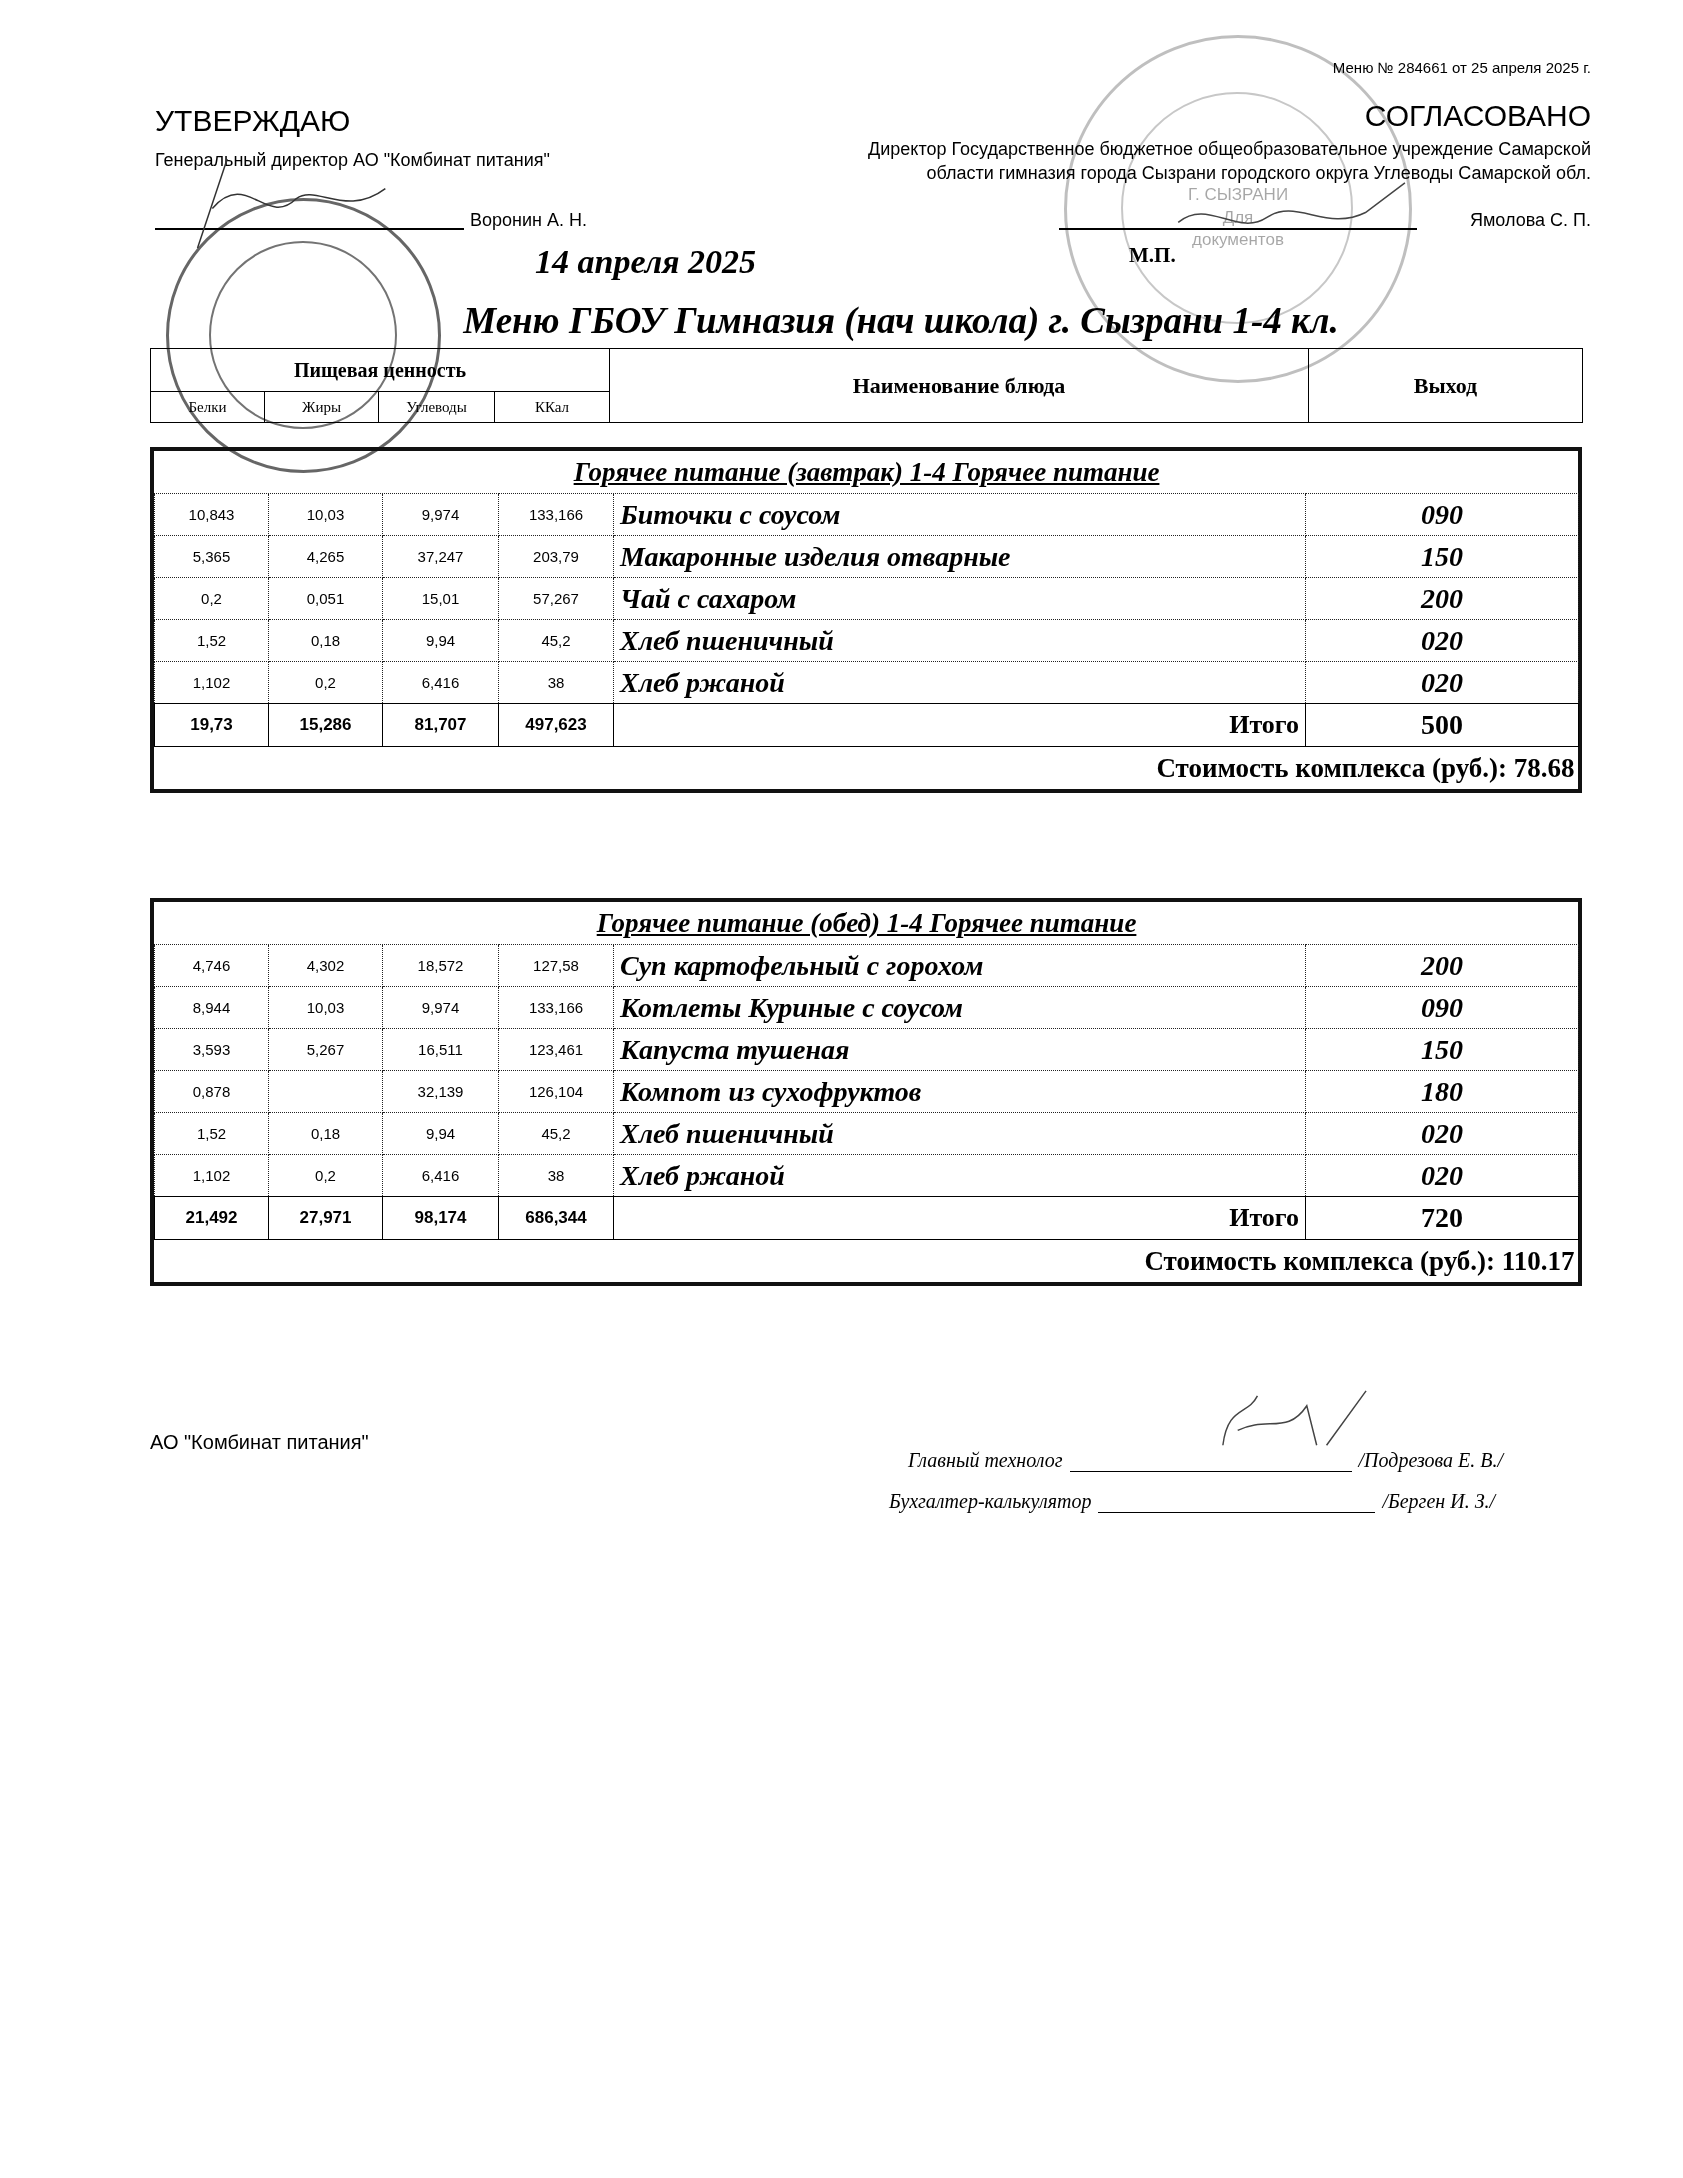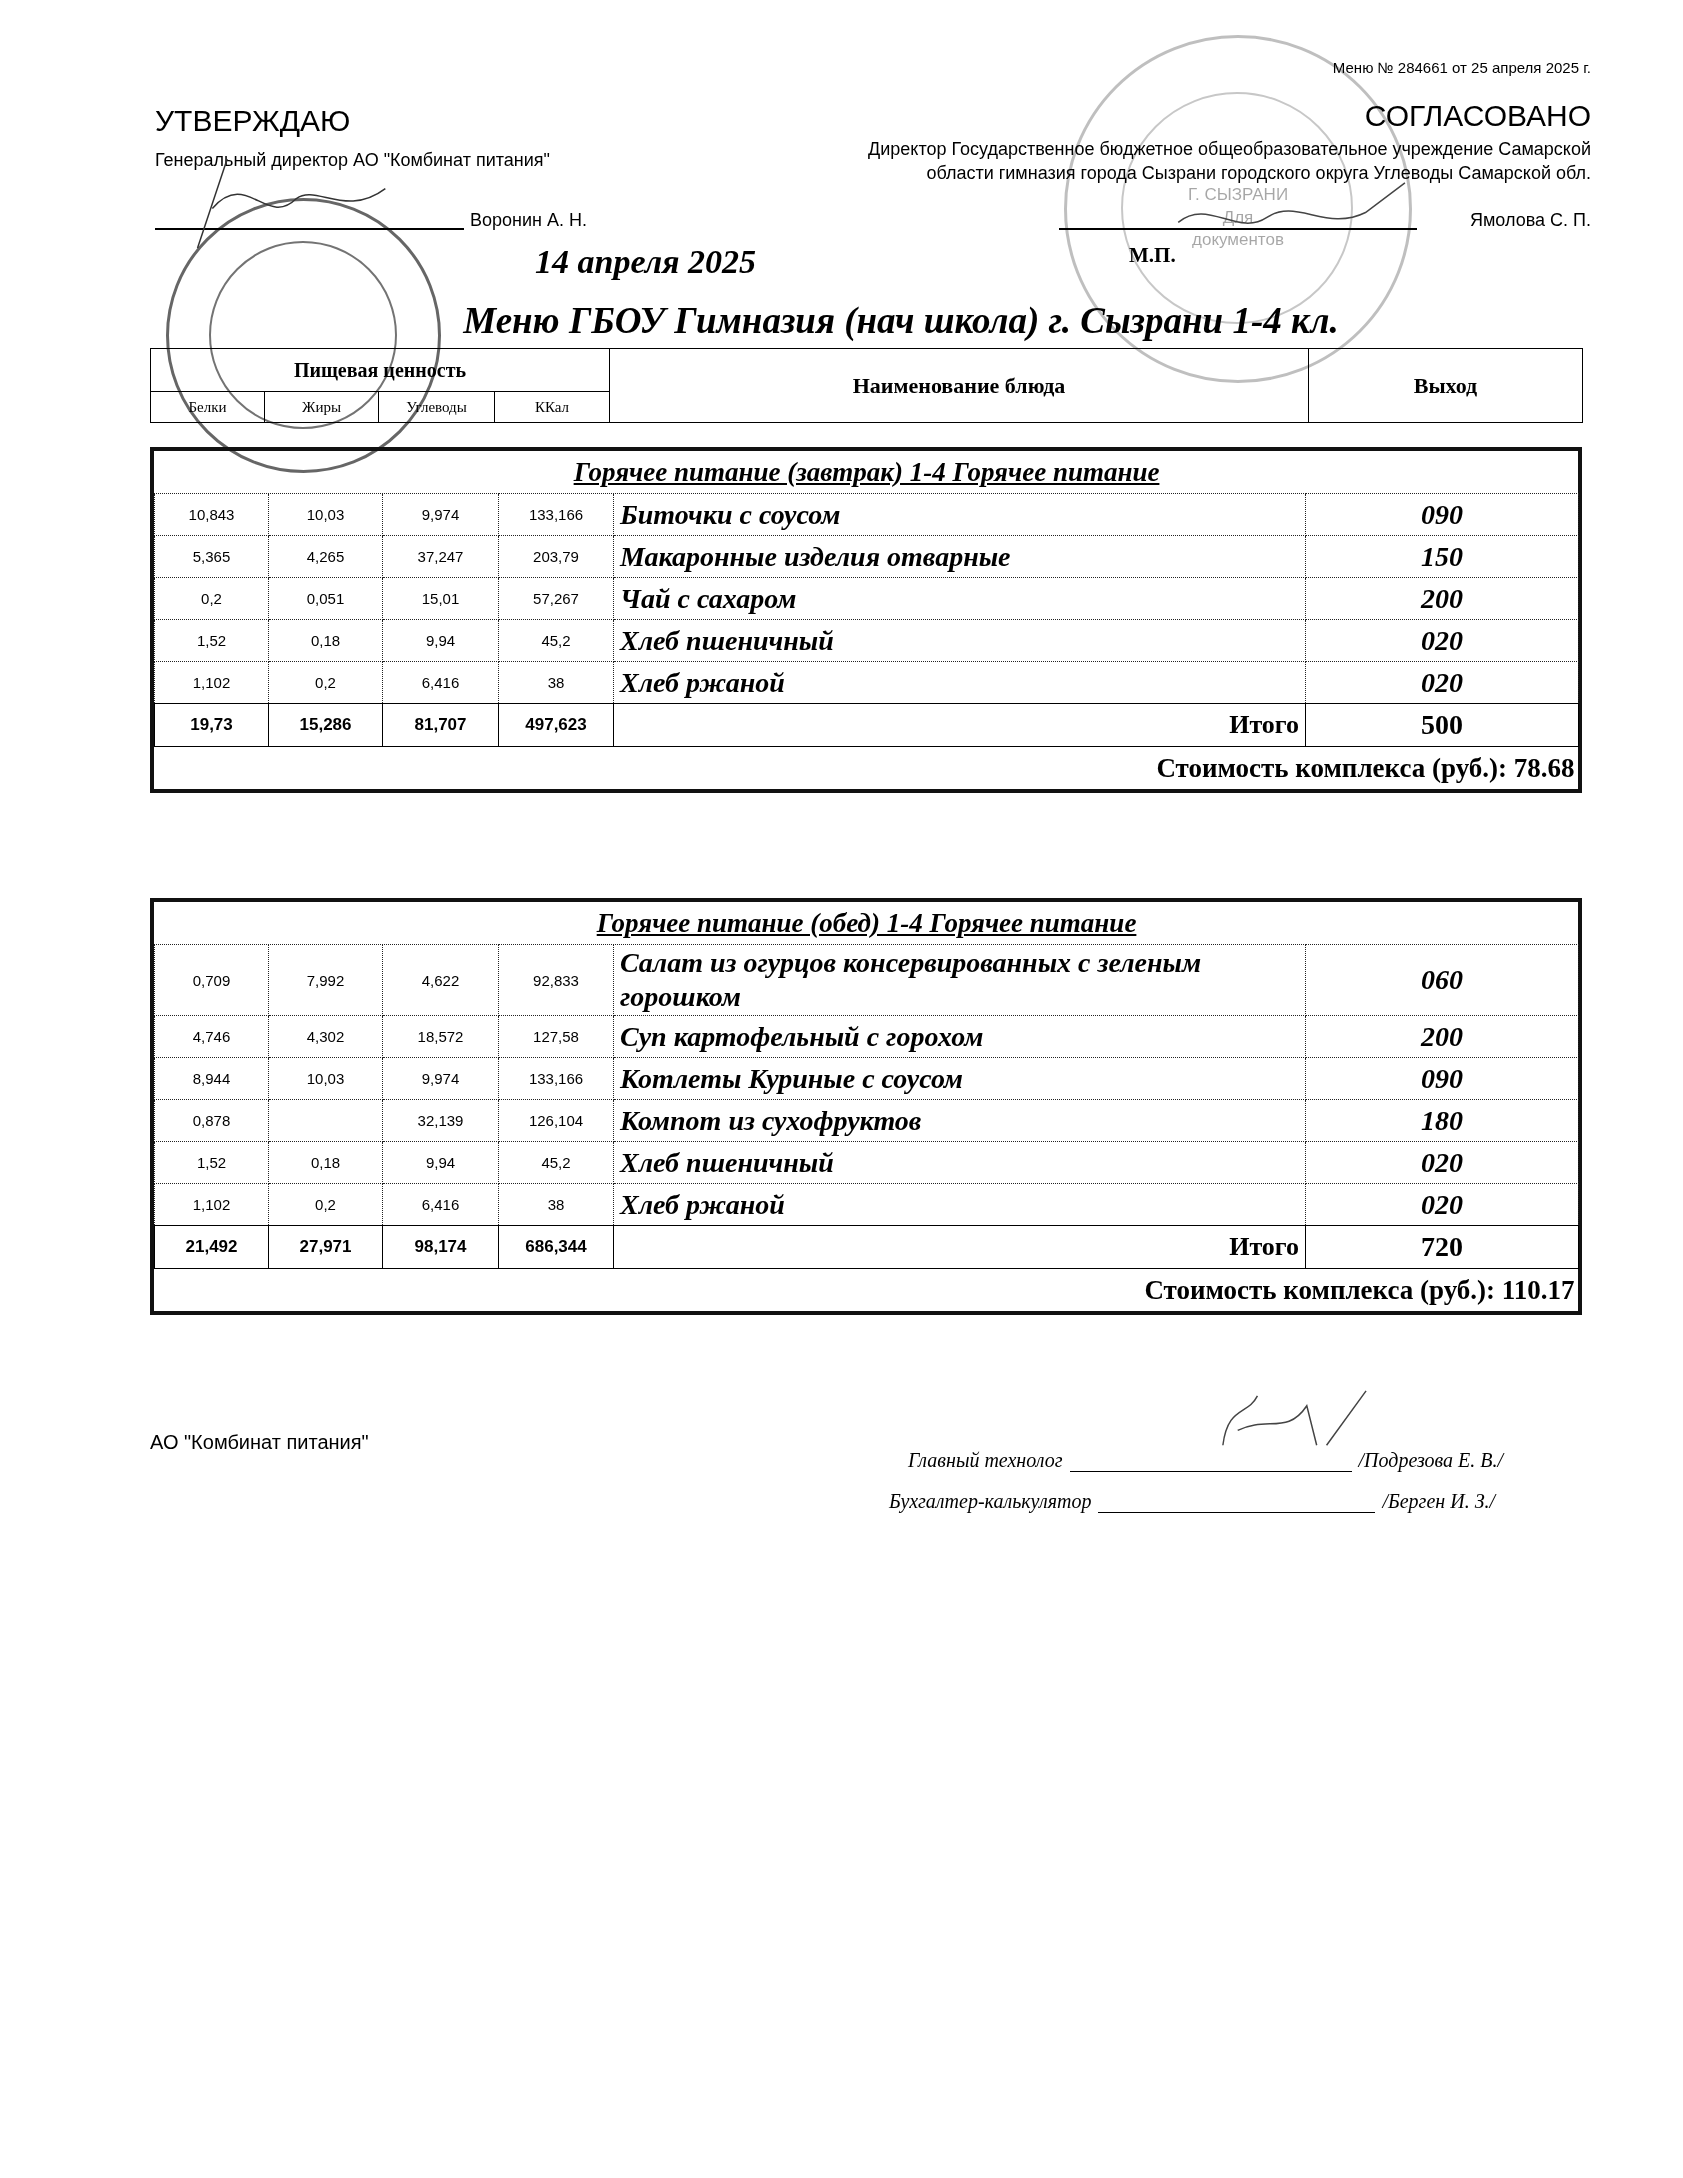--- a/index.html
+++ b/index.html
@@ -197,43 +197,43 @@
         <col style="width:114px">
         <col style="width:116px">
         <col style="width:115px">
         <col style="width:692px">
         <col style="width:273px">
       </colgroup>
       <tbody>
         <tr class="cap">
           <td colspan="6"><span>Горячее питание (обед) 1-4 Горячее питание</span></td>
         </tr>
-        <tr class="row" style="height:71px">
-          <td class="num">0,709</td>
-          <td class="num">7,992</td>
-          <td class="num">4,622</td>
-          <td class="num">92,833</td>
-          <td class="dish">Салат из огурцов консервированных с зеленым горошком</td>
-          <td class="yield">060</td>
-        </tr>
         <tr class="row">
           <td class="num">4,746</td>
           <td class="num">4,302</td>
           <td class="num">18,572</td>
           <td class="num">127,58</td>
           <td class="dish">Суп картофельный с горохом</td>
           <td class="yield">200</td>
         </tr>
         <tr class="row">
           <td class="num">8,944</td>
           <td class="num">10,03</td>
           <td class="num">9,974</td>
           <td class="num">133,166</td>
           <td class="dish">Котлеты Куриные с соусом</td>
           <td class="yield">090</td>
+        </tr>
+        <tr class="row">
+          <td class="num">3,593</td>
+          <td class="num">5,267</td>
+          <td class="num">16,511</td>
+          <td class="num">123,461</td>
+          <td class="dish">Капуста тушеная</td>
+          <td class="yield">150</td>
         </tr>
         <tr class="row">
           <td class="num">0,878</td>
           <td class="num"></td>
           <td class="num">32,139</td>
           <td class="num">126,104</td>
           <td class="dish">Компот из сухофруктов</td>
           <td class="yield">180</td>
         </tr>
         <tr class="row">

